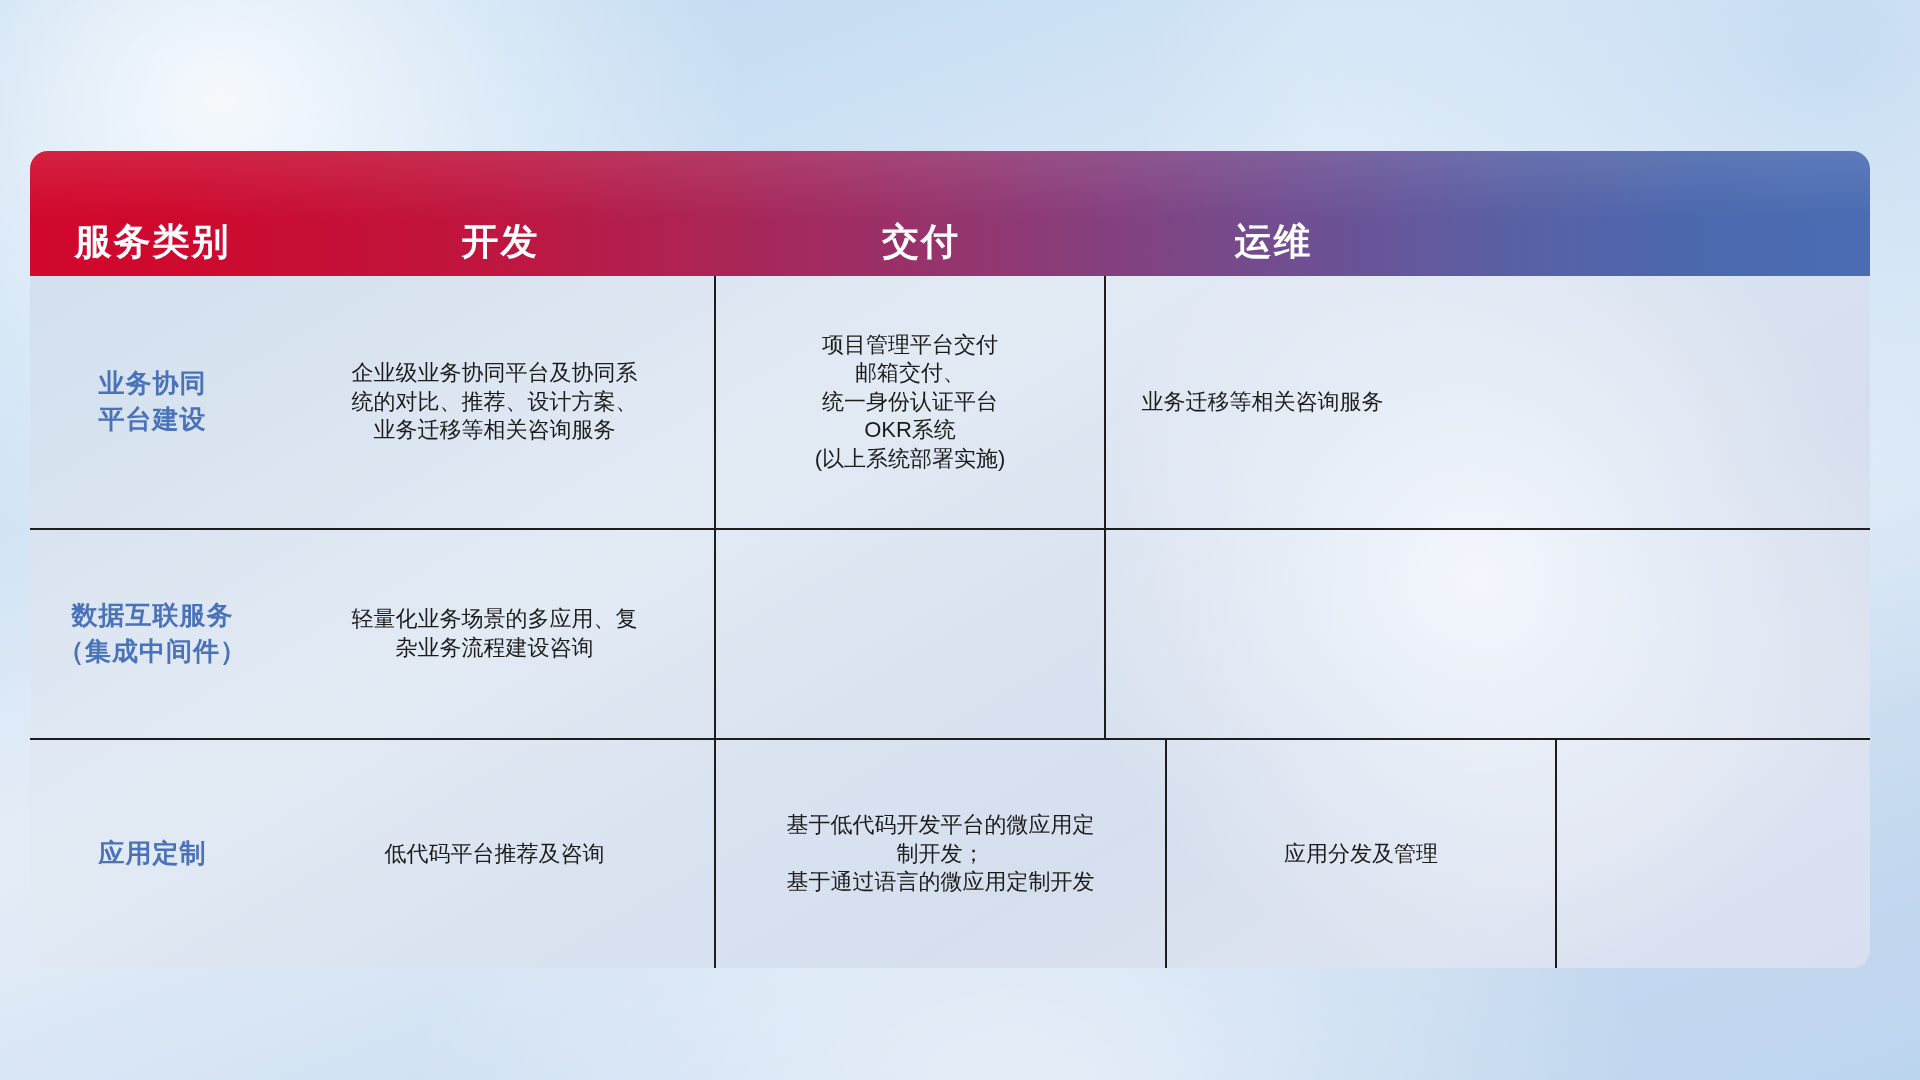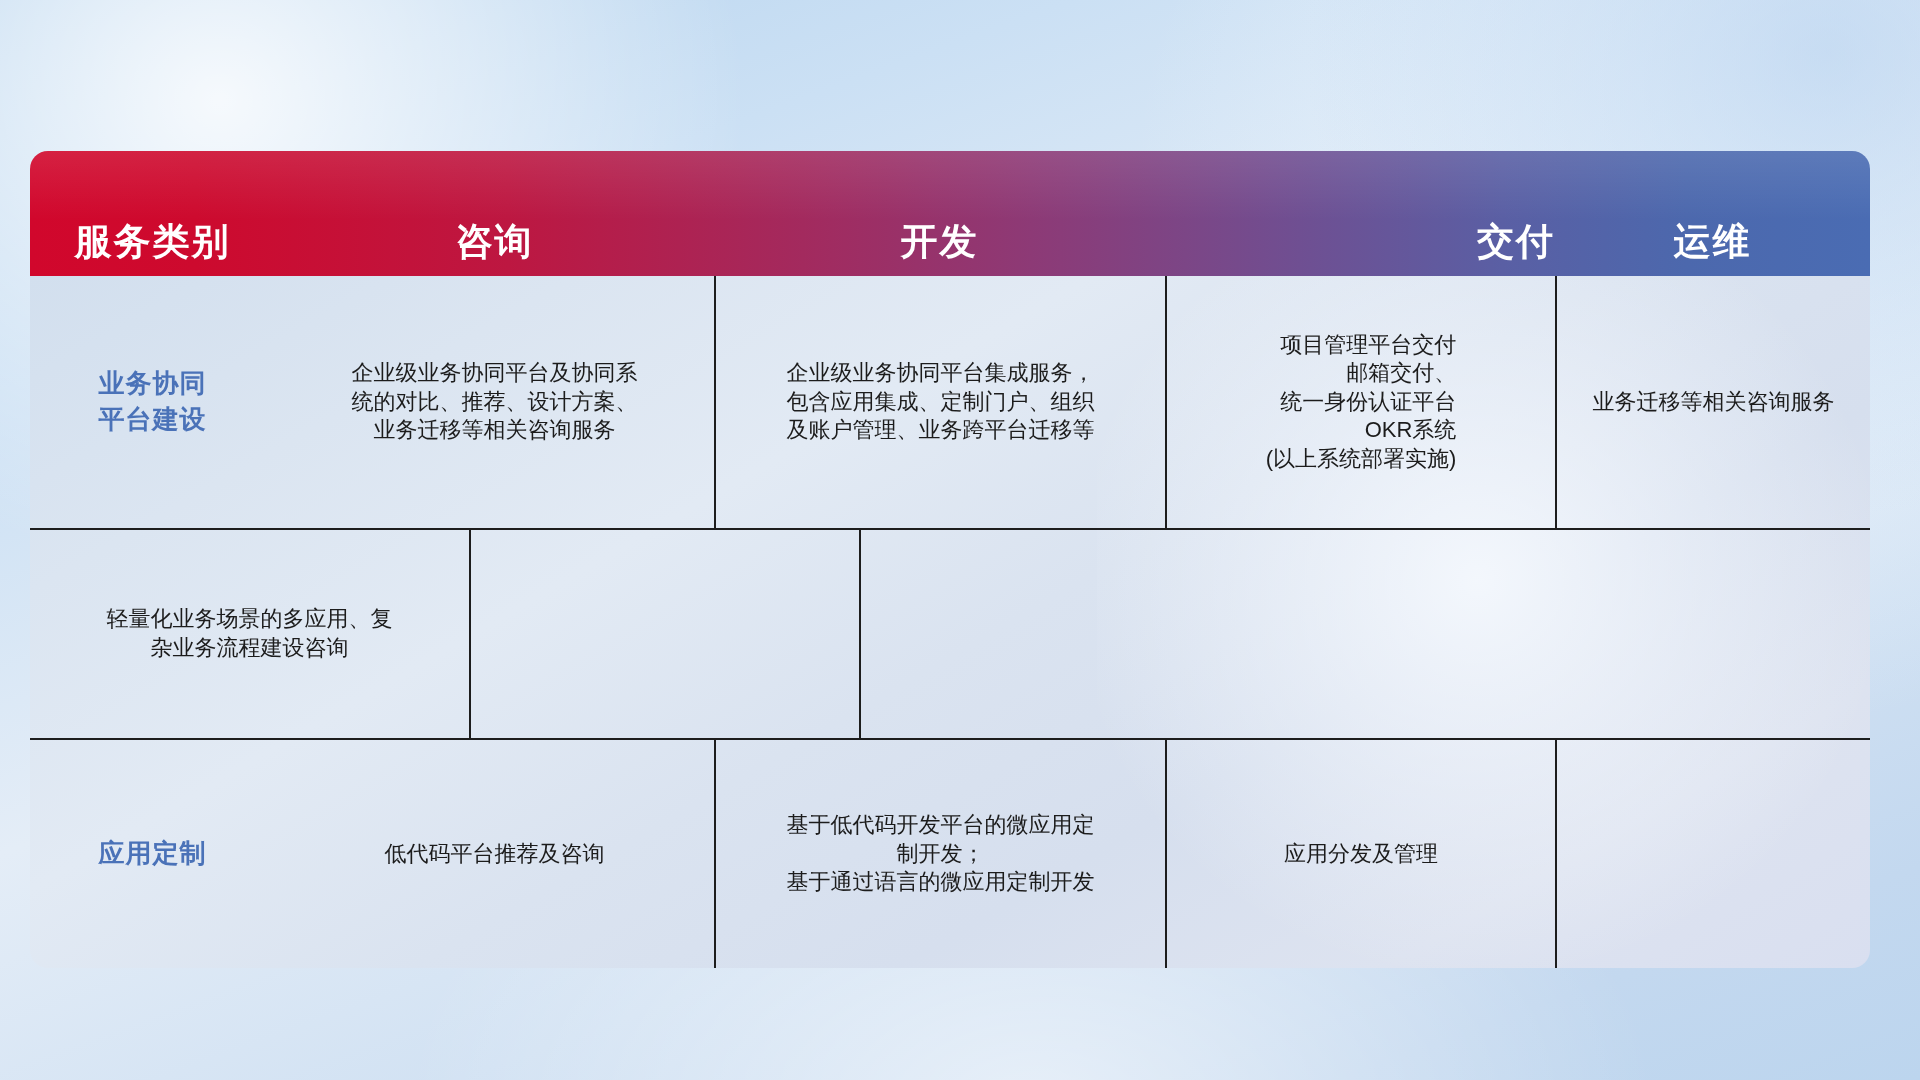--- a/index.html
+++ b/index.html
@@ -147,66 +147,64 @@
     font-weight: bold;
     font-size: 26px;
     line-height: 1.38;
     letter-spacing: 1px;
   }
 
   
   .c0 { width: 245px; }
   .c1 { width: 439px; }
   .c2 { width: 451px; }
-  .c3 { width: 390px; text-align: right; }
+  .c3 { width: 390px; }
   .c4 { width: 315px; }
 
   .r0 { height: 252px; }
   .r1 { height: 210px; }
   .r2 { height: 230px; }
 </style>
 </head>
 <body>
 
 <div id="bg-base"></div>
 <div id="bg-glow-left"></div>
 <div id="bg-glow-right"></div>
 <div id="bg-tint-tr"></div>
 <div id="bg-glow-bottom"></div>
 
 <div id="table-wrap">
 
   <div id="table-header">
     <div class="hcell c0">服务类别</div>
-    <div class="hcell c1">咨询</div>
     <div class="hcell c2">开发</div>
     <div class="hcell c3">交付</div>
     <div class="hcell c4">运维</div>
   </div>
 
   <div id="table-body">
 
     <div class="trow r0">
       <div class="cell label c0">业务协同
 平台建设</div>
       <div class="cell c1">企业级业务协同平台及协同系
 统的对比、推荐、设计方案、
 业务迁移等相关咨询服务</div>
-      <div class="cell vline c2">企业级业务协同平台集成服务，
-包含应用集成、定制门户、组织
-及账户管理、业务跨平台迁移等</div>
       <div class="cell vline c3">项目管理平台交付
 邮箱交付、
 统一身份认证平台
 OKR系统
 (以上系统部署实施)</div>
       <div class="cell vline c4">业务迁移等相关咨询服务</div>
     </div>
 
     <div class="trow r1 sep">
+      <div class="cell label c0">数据互联服务
+（集成中间件）</div>
       <div class="cell c1">轻量化业务场景的多应用、复
 杂业务流程建设咨询</div>
       <div class="cell vline c3"></div>
       <div class="cell vline c4"></div>
     </div>
 
     <div class="trow r2 sep">
       <div class="cell label c0">应用定制</div>
       <div class="cell c1">低代码平台推荐及咨询</div>
       <div class="cell vline c2">基于低代码开发平台的微应用定

